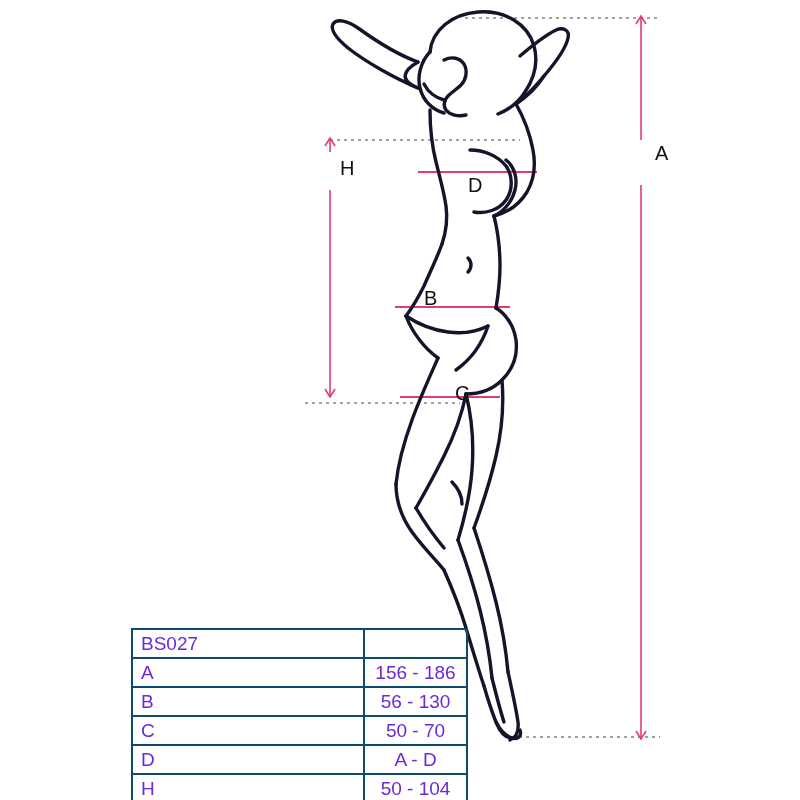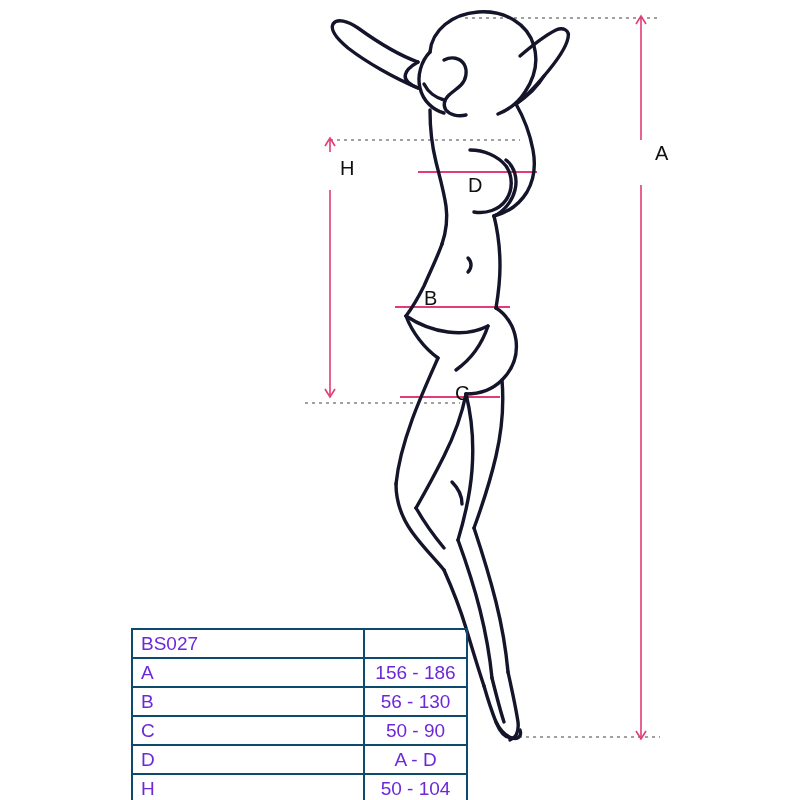--- a/index.html
+++ b/index.html
@@ -184,21 +184,21 @@
       <tr>
         <td class="col-key">A</td>
         <td class="col-val">156 - 186</td>
       </tr>
       <tr>
         <td class="col-key">B</td>
         <td class="col-val">56 - 130</td>
       </tr>
       <tr>
         <td class="col-key">C</td>
-        <td class="col-val">50 - 90</td>
+        <td class="col-val">50 - 70</td>
       </tr>
       <tr>
         <td class="col-key">D</td>
         <td class="col-val">A - D</td>
       </tr>
       <tr>
         <td class="col-key">H</td>
         <td class="col-val">50 - 104</td>
       </tr>
     </tbody>

